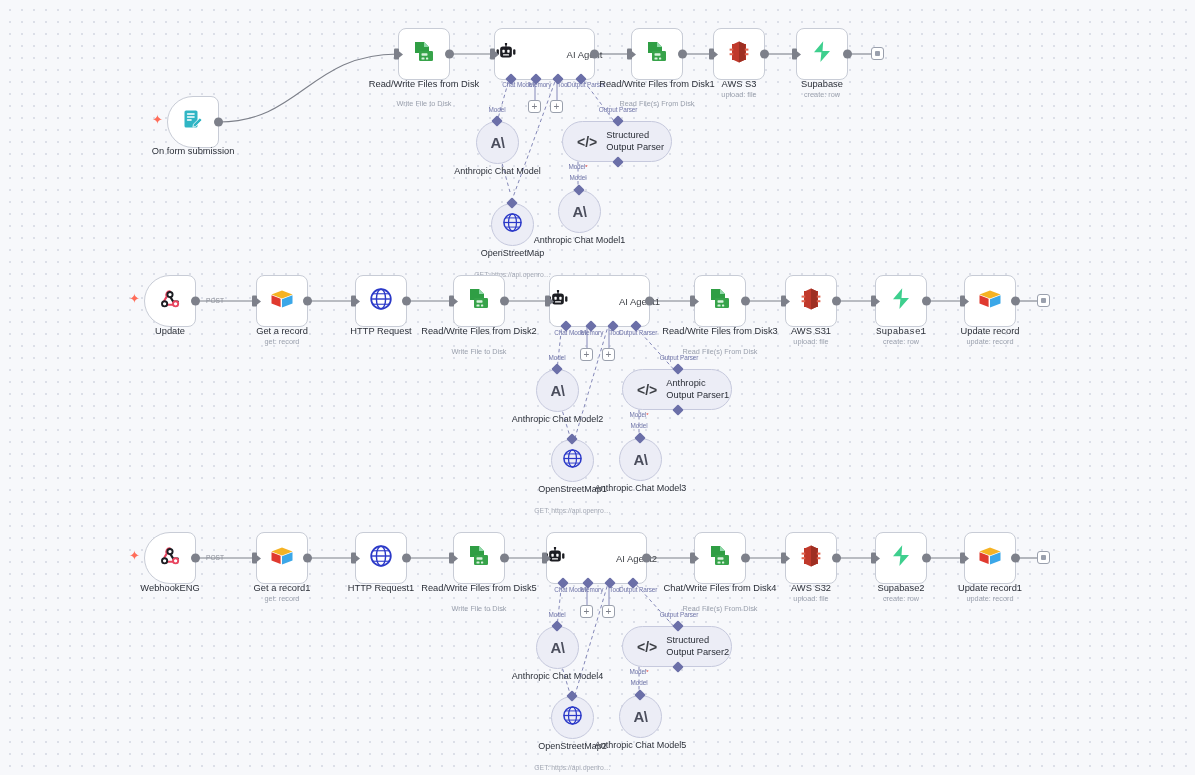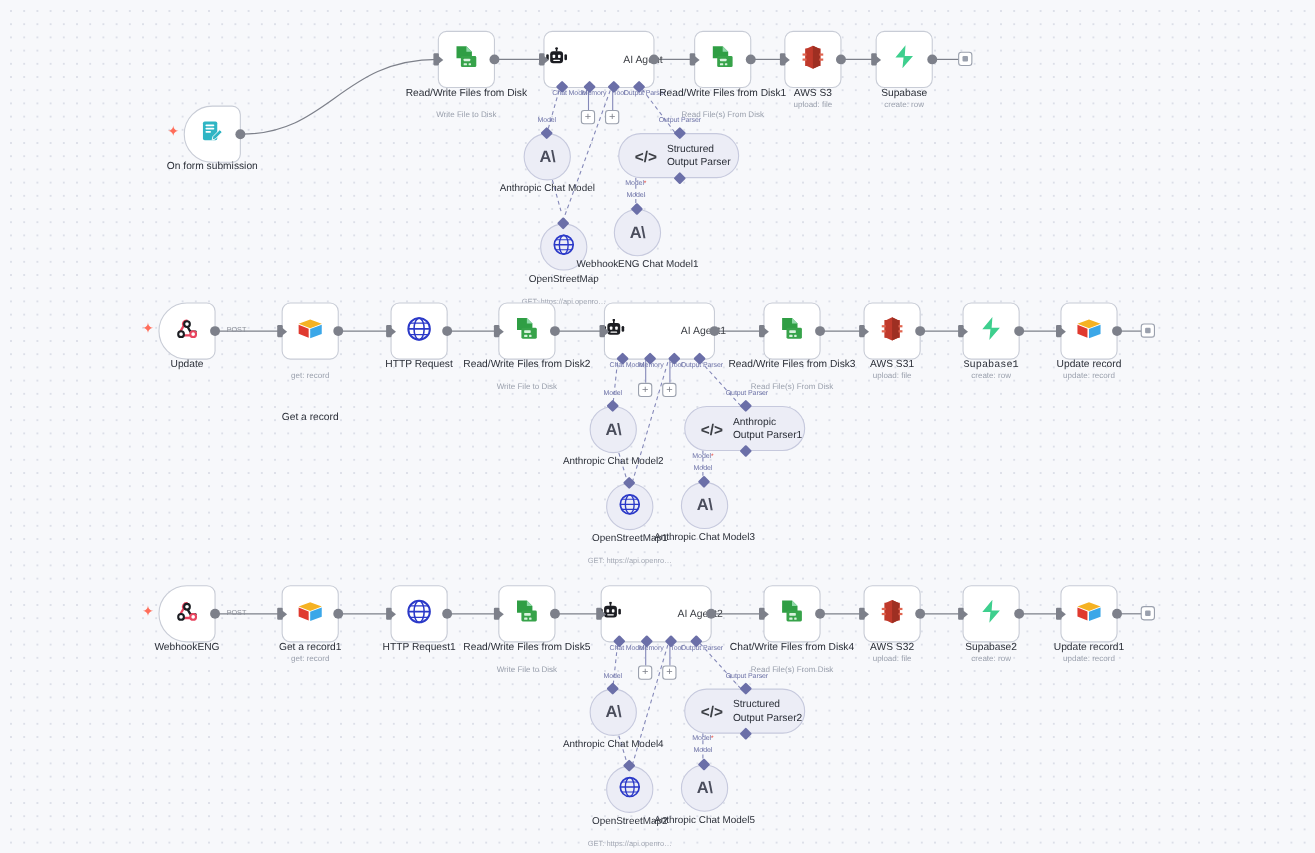--- a/index.html
+++ b/index.html
@@ -328,21 +328,21 @@
     <span class="pglyph">&lt;/&gt;</span>
     <span class="ptext">Structured Output Parser</span>
     <span class="sub-port" style="left:51px;bottom:-5px;"></span>
   </div>
   <div class="wirelabel" style="left:578px;top:163px;">Model<span class="asterisk">*</span></div>
   <div class="wirelabel" style="left:578px;top:174px;">Model</div>
 
   <div class="subnode" style="left:558px;top:190px;">
     <span class="sub-port" style="left:16px;top:-5px;"></span>
     <span class="glyph">A\</span>
-    <div class="subtitle">WebhookENG Chat Model1</div>
+    <div class="subtitle">Anthropic Chat Model1</div>
   </div>
 
   <div class="bolt" style="left:129px;top:292px;">✦</div>
 
   <div class="node trigger" style="left:144px;top:275px;">
     <span>
       <svg width="24" height="24" viewBox="0 0 24 24">
         <path d="M11.8 4.4 a3.3 3.3 0 0 0 -3 5 l-2.4 4.1" fill="none" stroke="#e8455f" stroke-width="2.1" stroke-linecap="round"></path>
         <path d="M12.2 9.6 l3 5 h4.6" fill="none" stroke="#1c1d22" stroke-width="2.1" stroke-linecap="round"></path>
         <path d="M14.6 17.8 h-5.6" fill="none" stroke="#e8455f" stroke-width="2.1" stroke-linecap="round"></path>
@@ -360,21 +360,21 @@
     <span class="port-in"></span>
     <span>
       <svg width="26" height="22" viewBox="0 0 26 22">
         <path d="M2.5 6.4 L13 2.4 L23.5 6.4 L13 10.4 Z" fill="#f5b223"></path>
         <path d="M13 11.2 L23.5 7.2 v8.4 L13 19.6 Z" fill="#3ba7e8"></path>
         <path d="M2.5 7.2 L11.6 10.8 L11.6 19 L2.5 15.4 Z" fill="#e03a2f"></path>
       </svg>
     </span>
     <span class="port-out"></span>
   </div>
-  <div class="ntitle" style="left:282px;top:326px;margin-top:48px;">Get a record</div>
+  <div class="ntitle" style="left:282px;top:326px;">Get a record</div>
   <div class="nsub" style="left:282px;top:337px;">get: record</div>
 
   <div class="node" style="left:355px;top:275px;">
     <span class="port-in"></span>
     <span>
       <svg width="24" height="24" viewBox="0 0 22 22">
         <circle cx="11" cy="11" r="9" fill="none" stroke="#2b39c8" stroke-width="1.6"></circle>
         <ellipse cx="11" cy="11" rx="4.2" ry="9" fill="none" stroke="#2b39c8" stroke-width="1.3"></ellipse>
         <line x1="2" y1="11" x2="20" y2="11" stroke="#2b39c8" stroke-width="1.3"></line>
         <line x1="3.6" y1="6.2" x2="18.4" y2="6.2" stroke="#2b39c8" stroke-width="1"></line>

